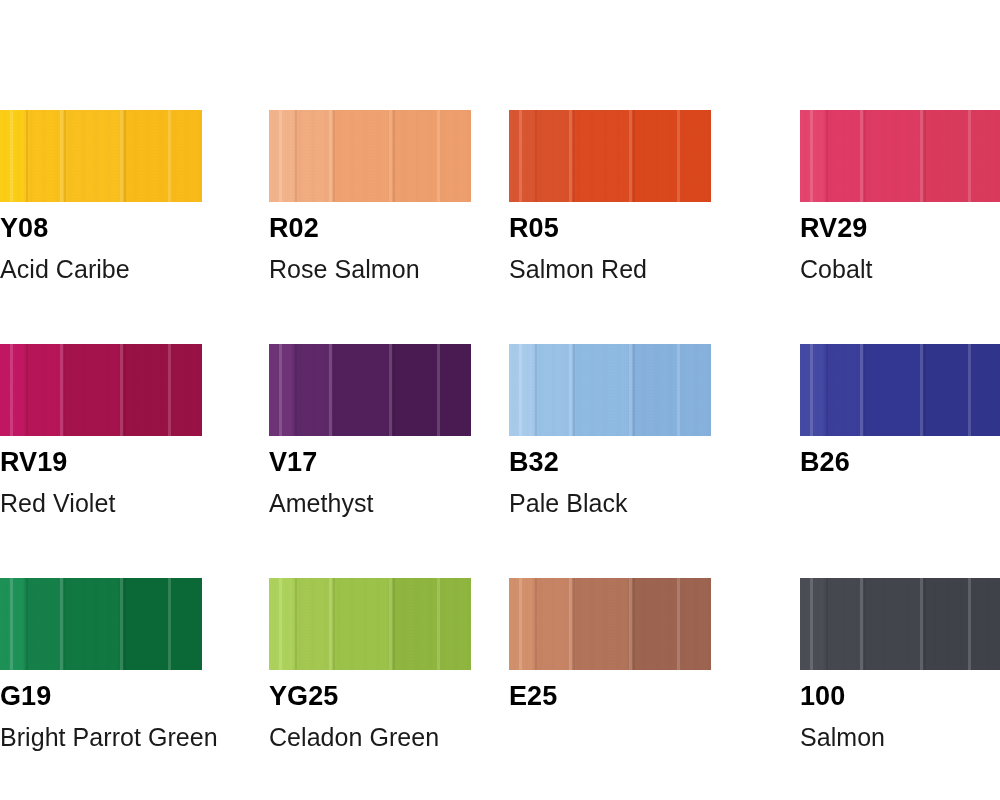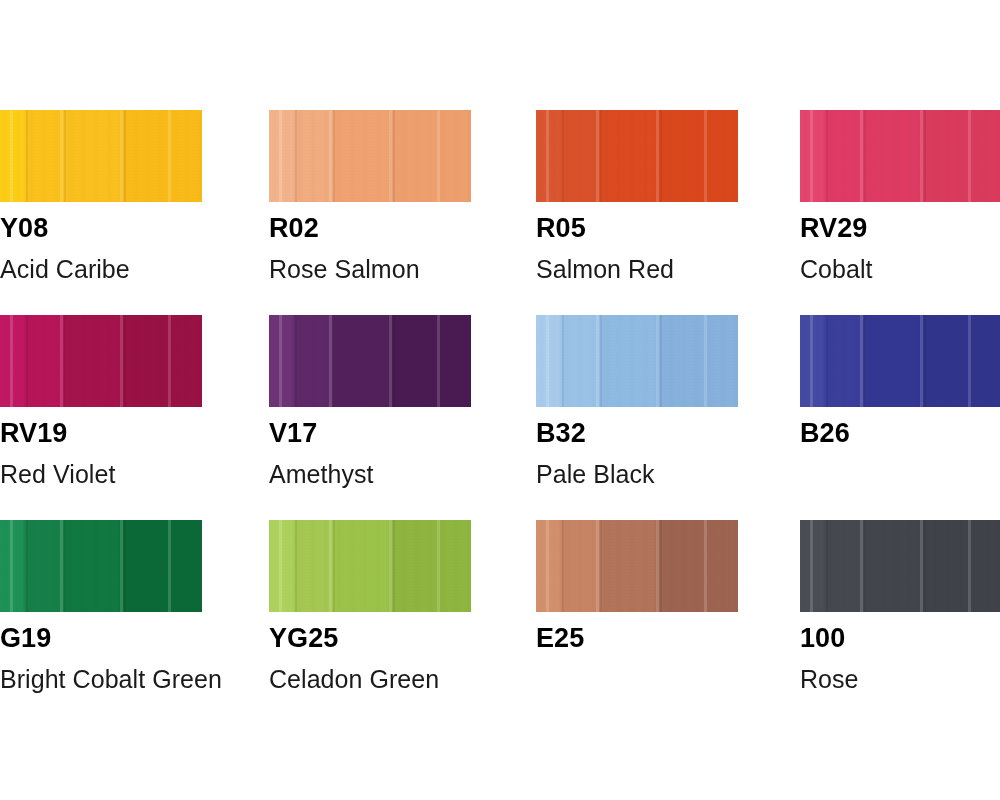--- a/index.html
+++ b/index.html
@@ -25,31 +25,31 @@
 
   .swatch-grid {
     position: absolute;
     left: 0;
     top: 110px;
     width: 1000px;
   }
 
   .swatch-row {
     position: relative;
-    height: 205px;
+    height: 234px;
   }
 
   .swatch-cell {
     position: absolute;
     top: 0;
     width: 202px;
   }
   .swatch-cell.col-0 { left: 0px; }
   .swatch-cell.col-1 { left: 269px; }
-  .swatch-cell.col-2 { left: 536px; text-decoration: underline; }
+  .swatch-cell.col-2 { left: 509px; text-decoration: underline; }
   .swatch-cell.col-3 { left: 800px; }
 
   .swatch-chip {
     position: relative;
     width: 202px;
     height: 92px;
     overflow: hidden;
     display: block;
   }
 
@@ -274,21 +274,21 @@
               <i style="left: 10px;"></i>
               <i class="dark" style="left: 26px;"></i>
               <i style="left: 60px;"></i>
               <i class="dark" style="left: 64px;"></i>
               <i style="left: 120px;"></i>
               <i class="dark" style="left: 124px;"></i>
               <i style="left: 168px;"></i>
             </div>
           </div>
           <div class="swatch-code">G19</div>
-          <div class="swatch-name">Bright Cobalt Green</div>
+          <div class="swatch-name">Bright Parrot Green</div>
         </div>
         <div class="swatch-cell col-1">
           <div class="swatch-chip">
             <div class="chip-base" style="background: linear-gradient(90deg, rgb(174, 211, 92) 0%, rgb(174, 211, 92) 11%, rgb(164, 200, 80) 13%, rgb(164, 200, 80) 30%, rgb(156, 195, 73) 33%, rgb(156, 195, 73) 58%, rgb(143, 182, 63) 62%, rgb(143, 182, 63) 100%);"></div>
             <div class="chip-grain"></div>
             <div class="chip-seams">
               <i style="left: 10px;"></i>
               <i class="dark" style="left: 26px;"></i>
               <i style="left: 60px;"></i>
               <i class="dark" style="left: 64px;"></i>
@@ -324,17 +324,17 @@
               <i style="left: 10px;"></i>
               <i class="dark" style="left: 26px;"></i>
               <i style="left: 60px;"></i>
               <i class="dark" style="left: 64px;"></i>
               <i style="left: 120px;"></i>
               <i class="dark" style="left: 124px;"></i>
               <i style="left: 168px;"></i>
             </div>
           </div>
           <div class="swatch-code">100</div>
-          <div class="swatch-name">Rose</div>
+          <div class="swatch-name">Salmon</div>
         </div>
       </div>
     </div>
 </div>
 
 </body></html>

